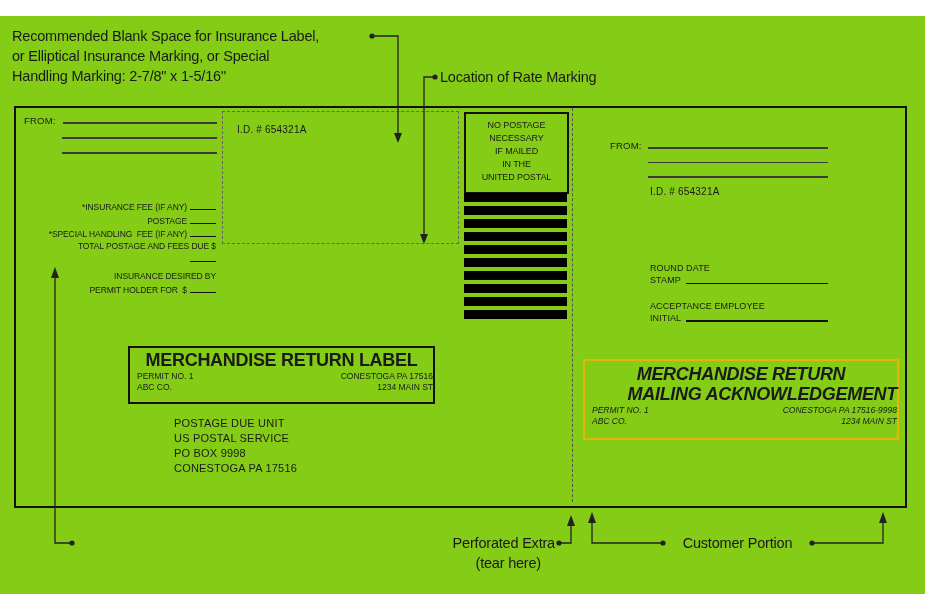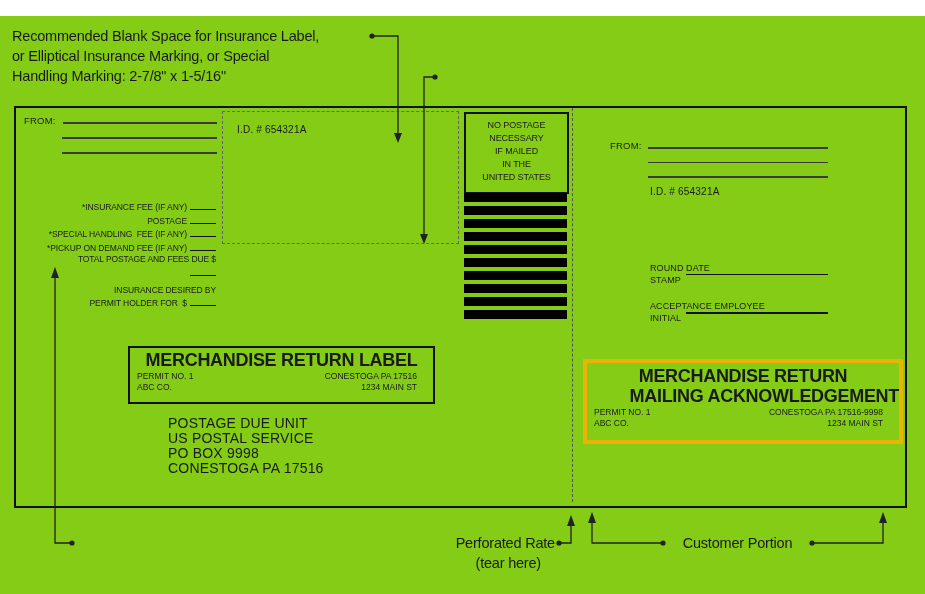--- a/index.html
+++ b/index.html
@@ -24,72 +24,72 @@
   .fee-row.gap{margin-top:5px;}
   .blank{display:inline-block;width:26px;height:9px;border-bottom:1.2px solid #111;margin-left:3px;}
   
   .np-box{left:464px;top:96px;width:101px;height:73px;border:2px solid #111;
           font-size:9px;line-height:13px;text-align:center;padding-top:5px;letter-spacing:-0.1px;}
   .bars{left:464px;top:177px;width:103px;}
   .bar{height:9px;background:#000;margin-bottom:4px;}
   
   .mrl-box{left:128px;top:330px;width:303px;height:54px;border:2px solid #111;}
   .box-title{text-align:center;font-weight:bold;font-size:18px;line-height:20px;margin-top:2px;letter-spacing:-0.3px;}
-  .box-info{display:flex;justify-content:space-between;padding:1px 16px 0 7px;font-size:8.5px;line-height:11px;}
+  .box-info{display:flex;justify-content:space-between;padding:1px 0 0 7px;font-size:8.5px;line-height:11px;}
   .box-info .right{text-align:right;}
-  .addr{left:168px;top:400px;font-size:14px;line-height:15px;letter-spacing:0.2px;}
-  
-  .fillrow{display:flex;align-items:flex-start;}
+  .addr{left:174px;top:400px;font-size:11px;line-height:15px;letter-spacing:0.2px;}
+  
+  .fillrow{display:flex;align-items:flex-end;}
   .fill{flex:1;border-bottom:1.2px solid #111;margin:0 0 2px 5px;}
   .fill.thick{border-bottom-width:2px;}
   .small-caps-block{font-size:9px;line-height:12px;letter-spacing:0.1px;}
-  .mrma-box{left:583px;top:343px;width:312px;height:77px;border:4px solid #eab308;}
+  .mrma-box{left:583px;top:343px;width:312px;height:77px;border:2px solid #eab308;font-style:italic;}
   svg.overlay{position:absolute;left:0;top:0;pointer-events:none;}
 </style>
 </head>
 <body>
 
 <div id="canvas">
 
   <div class="abs ann" style="left:12px;top:10px;width:380px;">
     <div>Recommended Blank Space for Insurance Label,</div>
     <div>or Elliptical Insurance Marking, or Special</div>
     <div>Handling Marking: 2-7/8" x 1-5/16"</div>
   </div>
 
+  <div class="abs ann" style="left:440px;top:51px;">Location of Rate Marking</div>
 
   <div class="abs form-outline"></div>
   <div class="abs perforation"></div>
 
   <div class="abs from-label" style="left:24px;top:99px;">FROM:</div>
   <div class="abs wline" style="left:63px;top:106px;width:154px;"></div>
   <div class="abs wline" style="left:62px;top:121px;width:155px;"></div>
   <div class="abs wline" style="left:62px;top:136px;width:155px;"></div>
 
   <div class="abs dashed-box">
     <div class="id-text" style="margin:12px 0 0 14px;">I.D. # 654321A</div>
   </div>
 
   <div class="abs fee-list">
       <div class="fee-row"><span>*INSURANCE FEE (IF ANY)</span><span class="blank"></span></div>
       <div class="fee-row"><span>POSTAGE</span><span class="blank"></span></div>
       <div class="fee-row"><span>*SPECIAL HANDLING  FEE (IF ANY)</span><span class="blank"></span></div>
-      <div class="fee-row"><span>*PICKUP ON DEMAND FEE (IF ANY)</span><span class="blank"></span></div>
       <div class="fee-row"><span>TOTAL POSTAGE AND FEES DUE $</span></div>
       <div class="fee-row"><span></span><span class="blank"></span></div>
       <div class="fee-row gap"><span>INSURANCE DESIRED BY</span></div>
       <div class="fee-row"><span>PERMIT HOLDER FOR  $</span><span class="blank"></span></div>
     </div>
 
   <div class="abs np-box">
       <div class="np-line">NO POSTAGE</div>
       <div class="np-line">NECESSARY</div>
       <div class="np-line">IF MAILED</div>
       <div class="np-line">IN THE</div>
-      <div class="np-line">UNITED STATES</div>
+      <div class="np-line">UNITED POSTAL</div>
     </div>
 
   <div class="abs bars">
       <div class="bar"></div>
       <div class="bar"></div>
       <div class="bar"></div>
       <div class="bar"></div>
       <div class="bar"></div>
       <div class="bar"></div>
       <div class="bar"></div>
@@ -151,21 +151,21 @@
       </div>
       <div class="right">
         <div>CONESTOGA PA 17516-9998</div>
         <div>1234 MAIN ST</div>
       </div>
     </div>
   </div>
 
 
   <div class="abs ann" style="left:425px;top:517px;width:130px;text-align:right;">
-    <div>Perforated Rate</div>
+    <div>Perforated Extra</div>
     <div style="padding-right:14px;">(tear here)</div>
   </div>
 
   <div class="abs ann" style="left:665px;top:517px;width:145px;text-align:center;">Customer Portion</div>
 
   <svg class="overlay" width="925" height="594" viewBox="0 0 925 594">
     <g stroke="#222" stroke-width="1.3" fill="none">
 
       <polyline points="372,20 398,20 398,119"></polyline>
 

